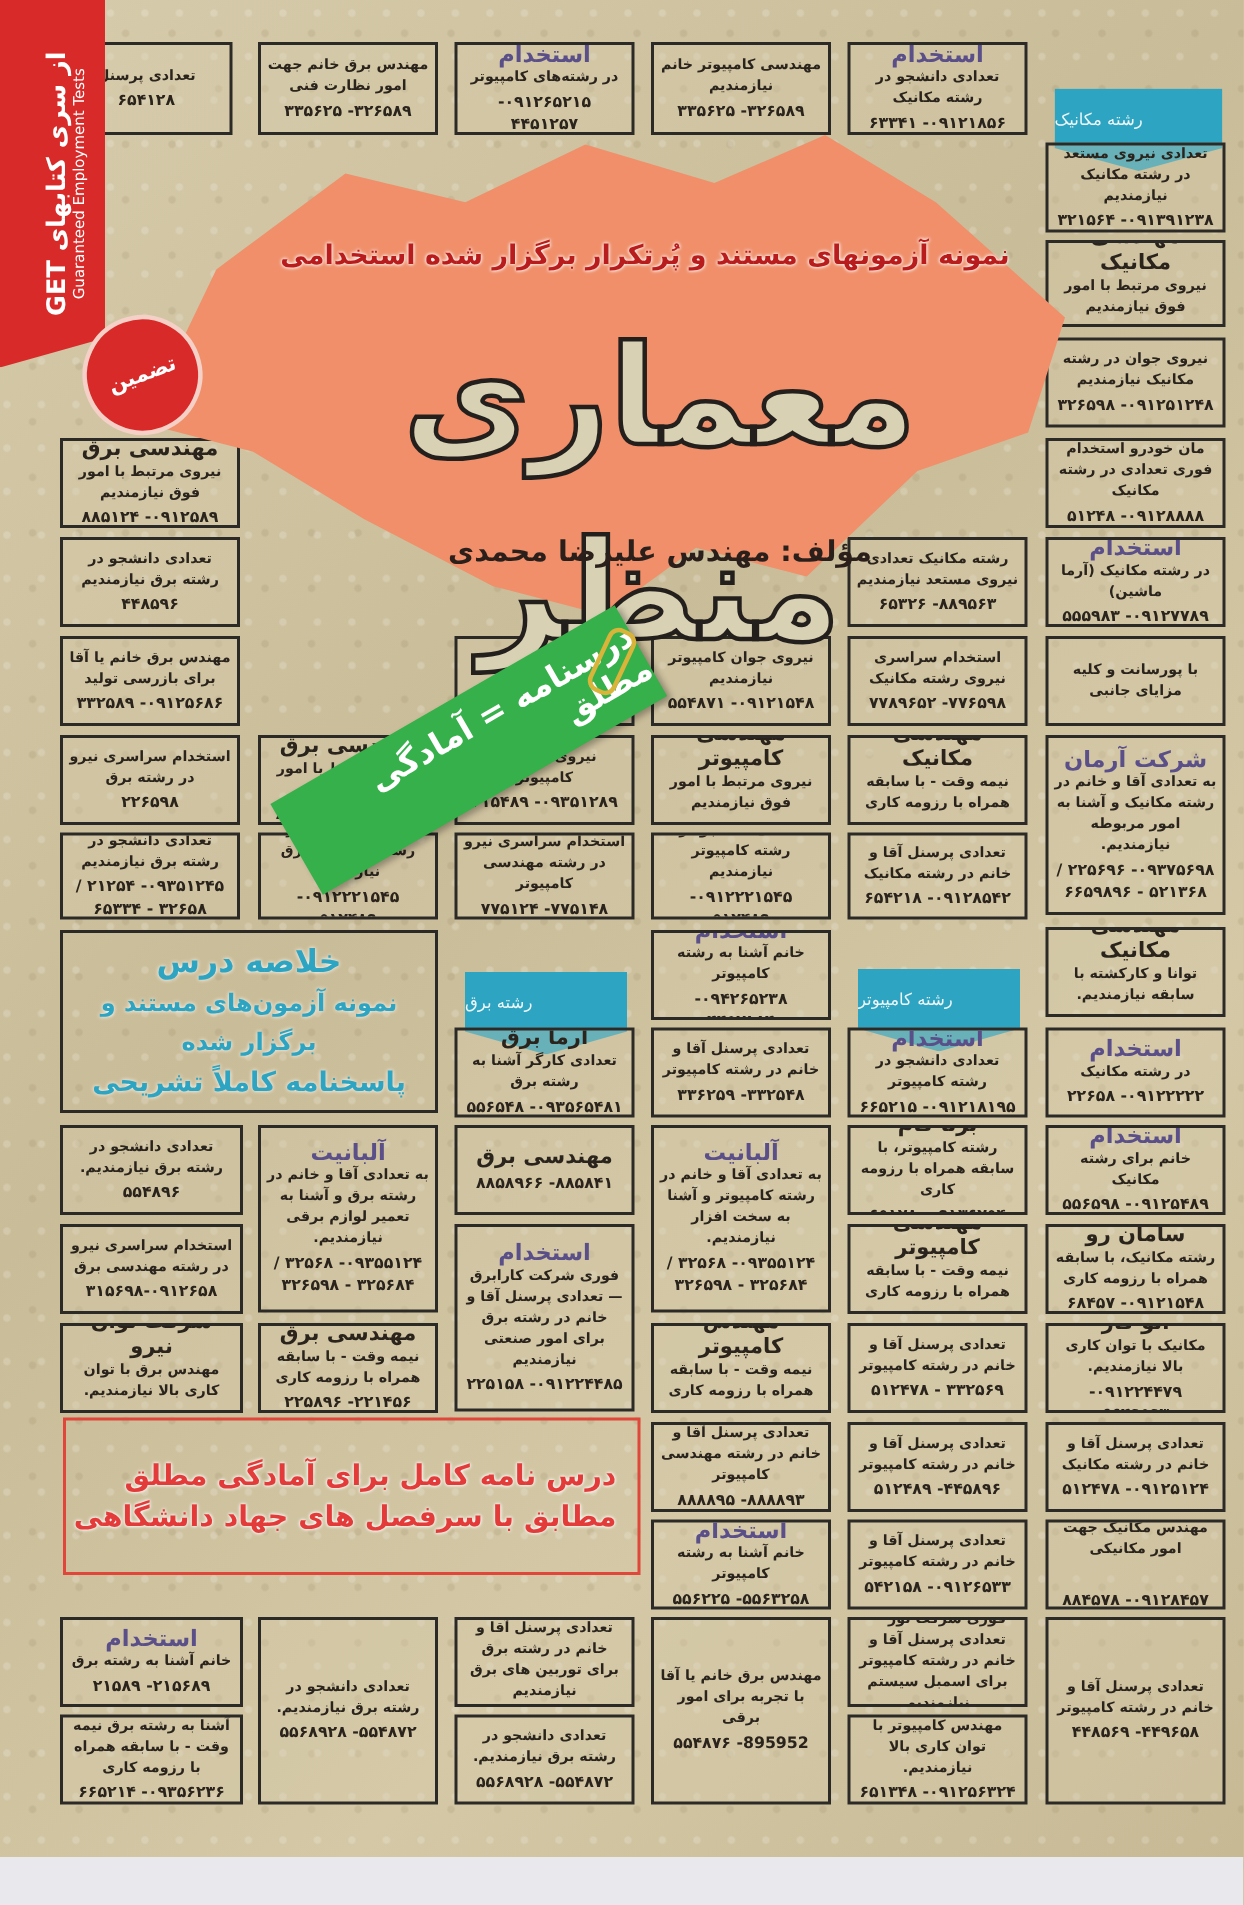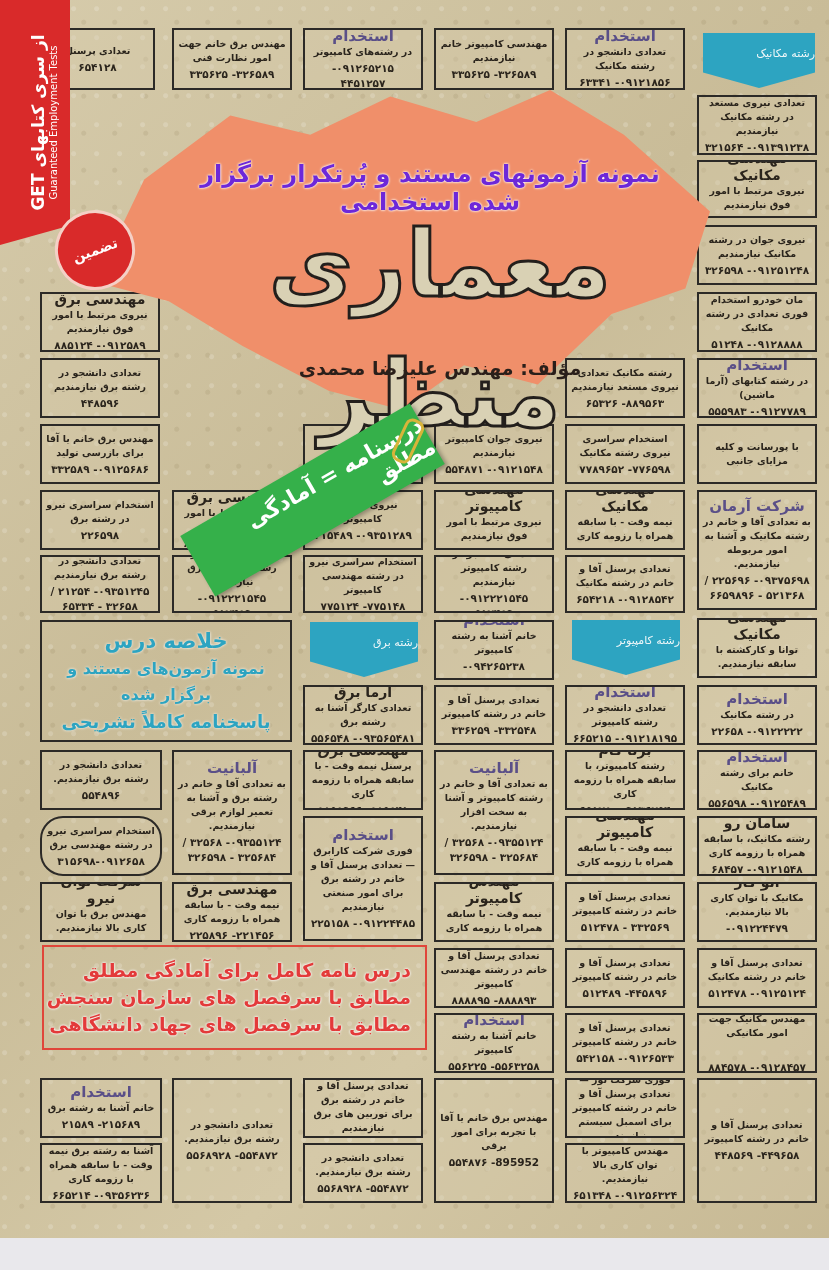--- a/index.html
+++ b/index.html
@@ -14,22 +14,22 @@
   .bottom-strip{position:absolute;left:0;top:1238px;width:829px;height:32px;background:#e9e8ec;}
   .ad{position:absolute;box-sizing:border-box;border:2px solid #2c2a27;
     display:flex;flex-direction:column;align-items:center;justify-content:center;
     text-align:center;direction:rtl;padding:2px 4px;overflow:hidden;
     background:rgba(214,204,172,0.35);}
   .ad .t{font-weight:bold;color:#5a4f88;font-size:15px;line-height:17px;}
   .ad .t.dark{color:#2a241c;font-size:14px;}
   .ad .b{font-size:9.5px;line-height:14px;color:#2a241c;font-weight:bold;}
   .ad .p{font-size:10.5px;line-height:15px;font-weight:bold;letter-spacing:1px;color:#2a241c;margin-top:2px;}
   .banner{position:absolute;background:#2da4c1;color:#eef7f9;font-size:11px;
-    display:flex;align-items:center;justify-content:flex-start;direction:rtl;
-    clip-path:polygon(0 0,100% 0,100% 72%,50% 100%,0 72%);padding-bottom:14px;box-sizing:border-box;}
+    display:flex;align-items:center;justify-content:flex-end;direction:rtl;
+    clip-path:polygon(0 0,100% 0,100% 72%,50% 100%,0 72%);padding-bottom:14px;box-sizing:border-box;margin-top:26px;}
   .paint{position:absolute;background:#f08f6a;}
   .headline{position:absolute;direction:rtl;text-align:center;font-weight:bold;}
   .redband{position:absolute;left:0;top:0;width:70px;height:245px;background:#d92a2a;
     clip-path:polygon(0 0,100% 0,100% 92%,0 100%);}
   .redband .txt{position:absolute;left:8px;top:0;width:245px;height:70px;
     transform-origin:0 0;transform:translate(0,245px) rotate(-90deg);
     display:flex;flex-direction:column;justify-content:center;align-items:center;color:#fff;}
   .stamp{position:absolute;left:55px;top:210px;width:80px;height:80px;border-radius:50%;
     background:#d92a2a;border:3px solid #f4d0c6;box-sizing:border-box;color:#fff;
     display:flex;align-items:center;justify-content:center;font-size:14px;font-weight:bold;transform:rotate(-20deg);}
@@ -84,21 +84,21 @@
 <div class="ad" style="left:697px;top:225px;width:120px;height:60px;">
     <div class="b">نیروی جوان در رشته مکانیک نیازمندیم</div>
     <div class="p">۰۹۱۲۵۱۲۴۸- ۳۲۶۵۹۸</div>
   </div>
 <div class="ad" style="left:697px;top:292px;width:120px;height:60px;">
     <div class="b">مان خودرو استخدام فوری تعدادی در رشته مکانیک</div>
     <div class="p">۰۹۱۲۸۸۸۸- ۵۱۲۴۸</div>
   </div>
 <div class="ad" style="left:697px;top:358px;width:120px;height:60px;">
     <div class="t">استخدام</div>
-    <div class="b">در رشته کتابهای (آرما ماشین)</div>
+    <div class="b">در رشته مکانیک (آرما ماشین)</div>
     <div class="p">۰۹۱۲۷۷۸۹- ۵۵۵۹۸۳</div>
   </div>
 <div class="ad" style="left:697px;top:424px;width:120px;height:60px;gap:20px;">
     <div class="t dark">مهندس مکانیک</div>
     <div class="b">با پورسانت و کلیه مزایای جانبی</div>
     <div class="p">۰۹۳۹۶۲۳۵- ۵۵۸۹۹۹</div>
   </div>
 <div class="ad" style="left:697px;top:490px;width:120px;height:120px;">
     <div class="t">شرکت آرمان</div>
     <div class="b">به تعدادی آقا و خانم در رشته مکانیک و آشنا به امور مربوطه نیازمندیم.</div>
@@ -260,21 +260,20 @@
 <div class="banner" style="left:310px;top:622px;width:108px;height:55px;">
     <span>رشته برق</span>
   </div>
 <div class="ad" style="left:303px;top:685px;width:120px;height:60px;">
     <div class="t dark">آرما برق</div>
     <div class="b">تعدادی کارگر آشنا به رشته برق</div>
     <div class="p">۰۹۳۵۶۵۴۸۱- ۵۵۶۵۴۸</div>
   </div>
 <div class="ad" style="left:303px;top:750px;width:120px;height:60px;">
     <div class="t dark">مهندسی برق</div>
-    <div class="b">پرسنل نیمه وقت - با سابقه همراه با رزومه کاری</div>
     <div class="p">۸۸۵۸۴۱- ۸۸۵۸۹۶۶</div>
   </div>
 <div class="ad" style="left:303px;top:816px;width:120px;height:125px;">
     <div class="t">استخدام</div>
     <div class="b">فوری شرکت کارابرق — تعدادی پرسنل آقا و خانم در رشته برق برای امور صنعتی نیازمندیم</div>
     <div class="p">۰۹۱۲۲۴۴۸۵- ۲۲۵۱۵۸</div>
   </div>
 <div class="ad" style="left:303px;top:1078px;width:120px;height:60px;">
     <div class="b">فوری شرکت نوران — تعدادی پرسنل آقا و خانم در رشته برق برای توربین های برق نیازمندیم</div>
     <div class="p">۶۵۱۲۴۸- ۶۵۱۳۲۱</div>
@@ -327,21 +326,21 @@
     <div class="p">۲۲۶۵۹۸</div>
   </div>
 <div class="ad" style="left:40px;top:555px;width:120px;height:58px;">
     <div class="b">تعدادی دانشجو در رشته برق نیازمندیم</div>
     <div class="p">۰۹۳۵۱۲۴۵- ۲۱۲۵۴ / ۳۲۶۵۸ - ۶۵۳۳۴</div>
   </div>
 <div class="ad" style="left:40px;top:750px;width:122px;height:60px;">
     <div class="b">تعدادی دانشجو در رشته برق نیازمندیم.</div>
     <div class="p">۵۵۴۸۹۶</div>
   </div>
-<div class="ad" style="left:40px;top:816px;width:122px;height:60px;border-radius:23px;">
+<div class="ad" style="left:40px;top:816px;width:122px;height:60px;">
     <div class="b">استخدام سراسری نیرو در رشته مهندسی برق</div>
     <div class="p">۳۱۵۶۹۸-۰۹۱۲۶۵۸</div>
   </div>
 <div class="ad" style="left:40px;top:882px;width:122px;height:60px;">
     <div class="t dark">شرکت توان نیرو</div>
     <div class="b">مهندس برق با توان کاری بالا نیازمندیم.</div>
     <div class="p">۰۹۱۲۴۵۸۹- ۵۵۸۹۶۳</div>
   </div>
 <div class="ad" style="left:40px;top:1078px;width:122px;height:60px;">
     <div class="t">استخدام</div>
@@ -354,28 +353,27 @@
   </div>
 
 <div class="ad" style="left:40px;top:620px;width:252px;height:122px;background:transparent;">
   <div style="color:#2da4c1;font-weight:bold;font-size:21px;line-height:30px;text-shadow:0 0 3px #fff;">خلاصه درس</div>
   <div style="color:#2da4c1;font-weight:bold;font-size:16px;line-height:26px;text-shadow:0 0 3px #fff;">نمونه آزمون‌های مستند و برگزار شده</div>
   <div style="color:#2da4c1;font-weight:bold;font-size:18px;line-height:28px;text-shadow:0 0 3px #fff;">پاسخنامه کاملاً تشریحی</div>
 </div>
 
 <div class="redbox">
   <div>درس نامه کامل برای آمادگی مطلق</div>
-  <div>مطابق با سرفصل های سازمان سنجش</div>
   <div>مطابق با سرفصل های جهاد دانشگاهی</div>
 </div>
 
 <div class="paint" style="left:95px;top:90px;width:615px;height:320px;
   clip-path:polygon(8% 28%,22% 8%,35% 14%,48% 2%,62% 10%,74% 0%,86% 14%,100% 38%,96% 62%,84% 70%,72% 92%,60% 86%,50% 100%,38% 94%,24% 80%,12% 66%,0% 60%,4% 44%);"></div>
 
-<div class="headline" style="left:180px;top:160px;width:500px;color:#6d28d9;font-size:24px;text-shadow:0 0 2px #fff,0 0 3px #fff;">نمونه آزمونهای مستند و پُرتکرار برگزار شده استخدامی</div>
+<div class="headline" style="left:180px;top:160px;width:500px;color:#b91c1c;font-size:18px;text-shadow:0 0 2px #fff,0 0 3px #fff;">نمونه آزمونهای مستند و پُرتکرار برگزار شده استخدامی</div>
 <div class="headline" style="left:200px;top:200px;width:480px;font-size:92px;line-height:130px;color:#d9d1b4;
   -webkit-text-stroke:3px #231f1c;">معماری منظر</div>
 <div class="headline" style="left:270px;top:357px;width:340px;color:#2a1f1a;font-size:19px;">مؤلف: مهندس علیرضا محمدی</div>
 
 <div class="redband">
   <div class="txt">
     <div style="font-weight:bold;font-size:17px;direction:rtl;">از سری کتابهای GET</div>
     <div style="font-size:10px;">Guaranteed Employment Tests</div>
   </div>
 </div>

